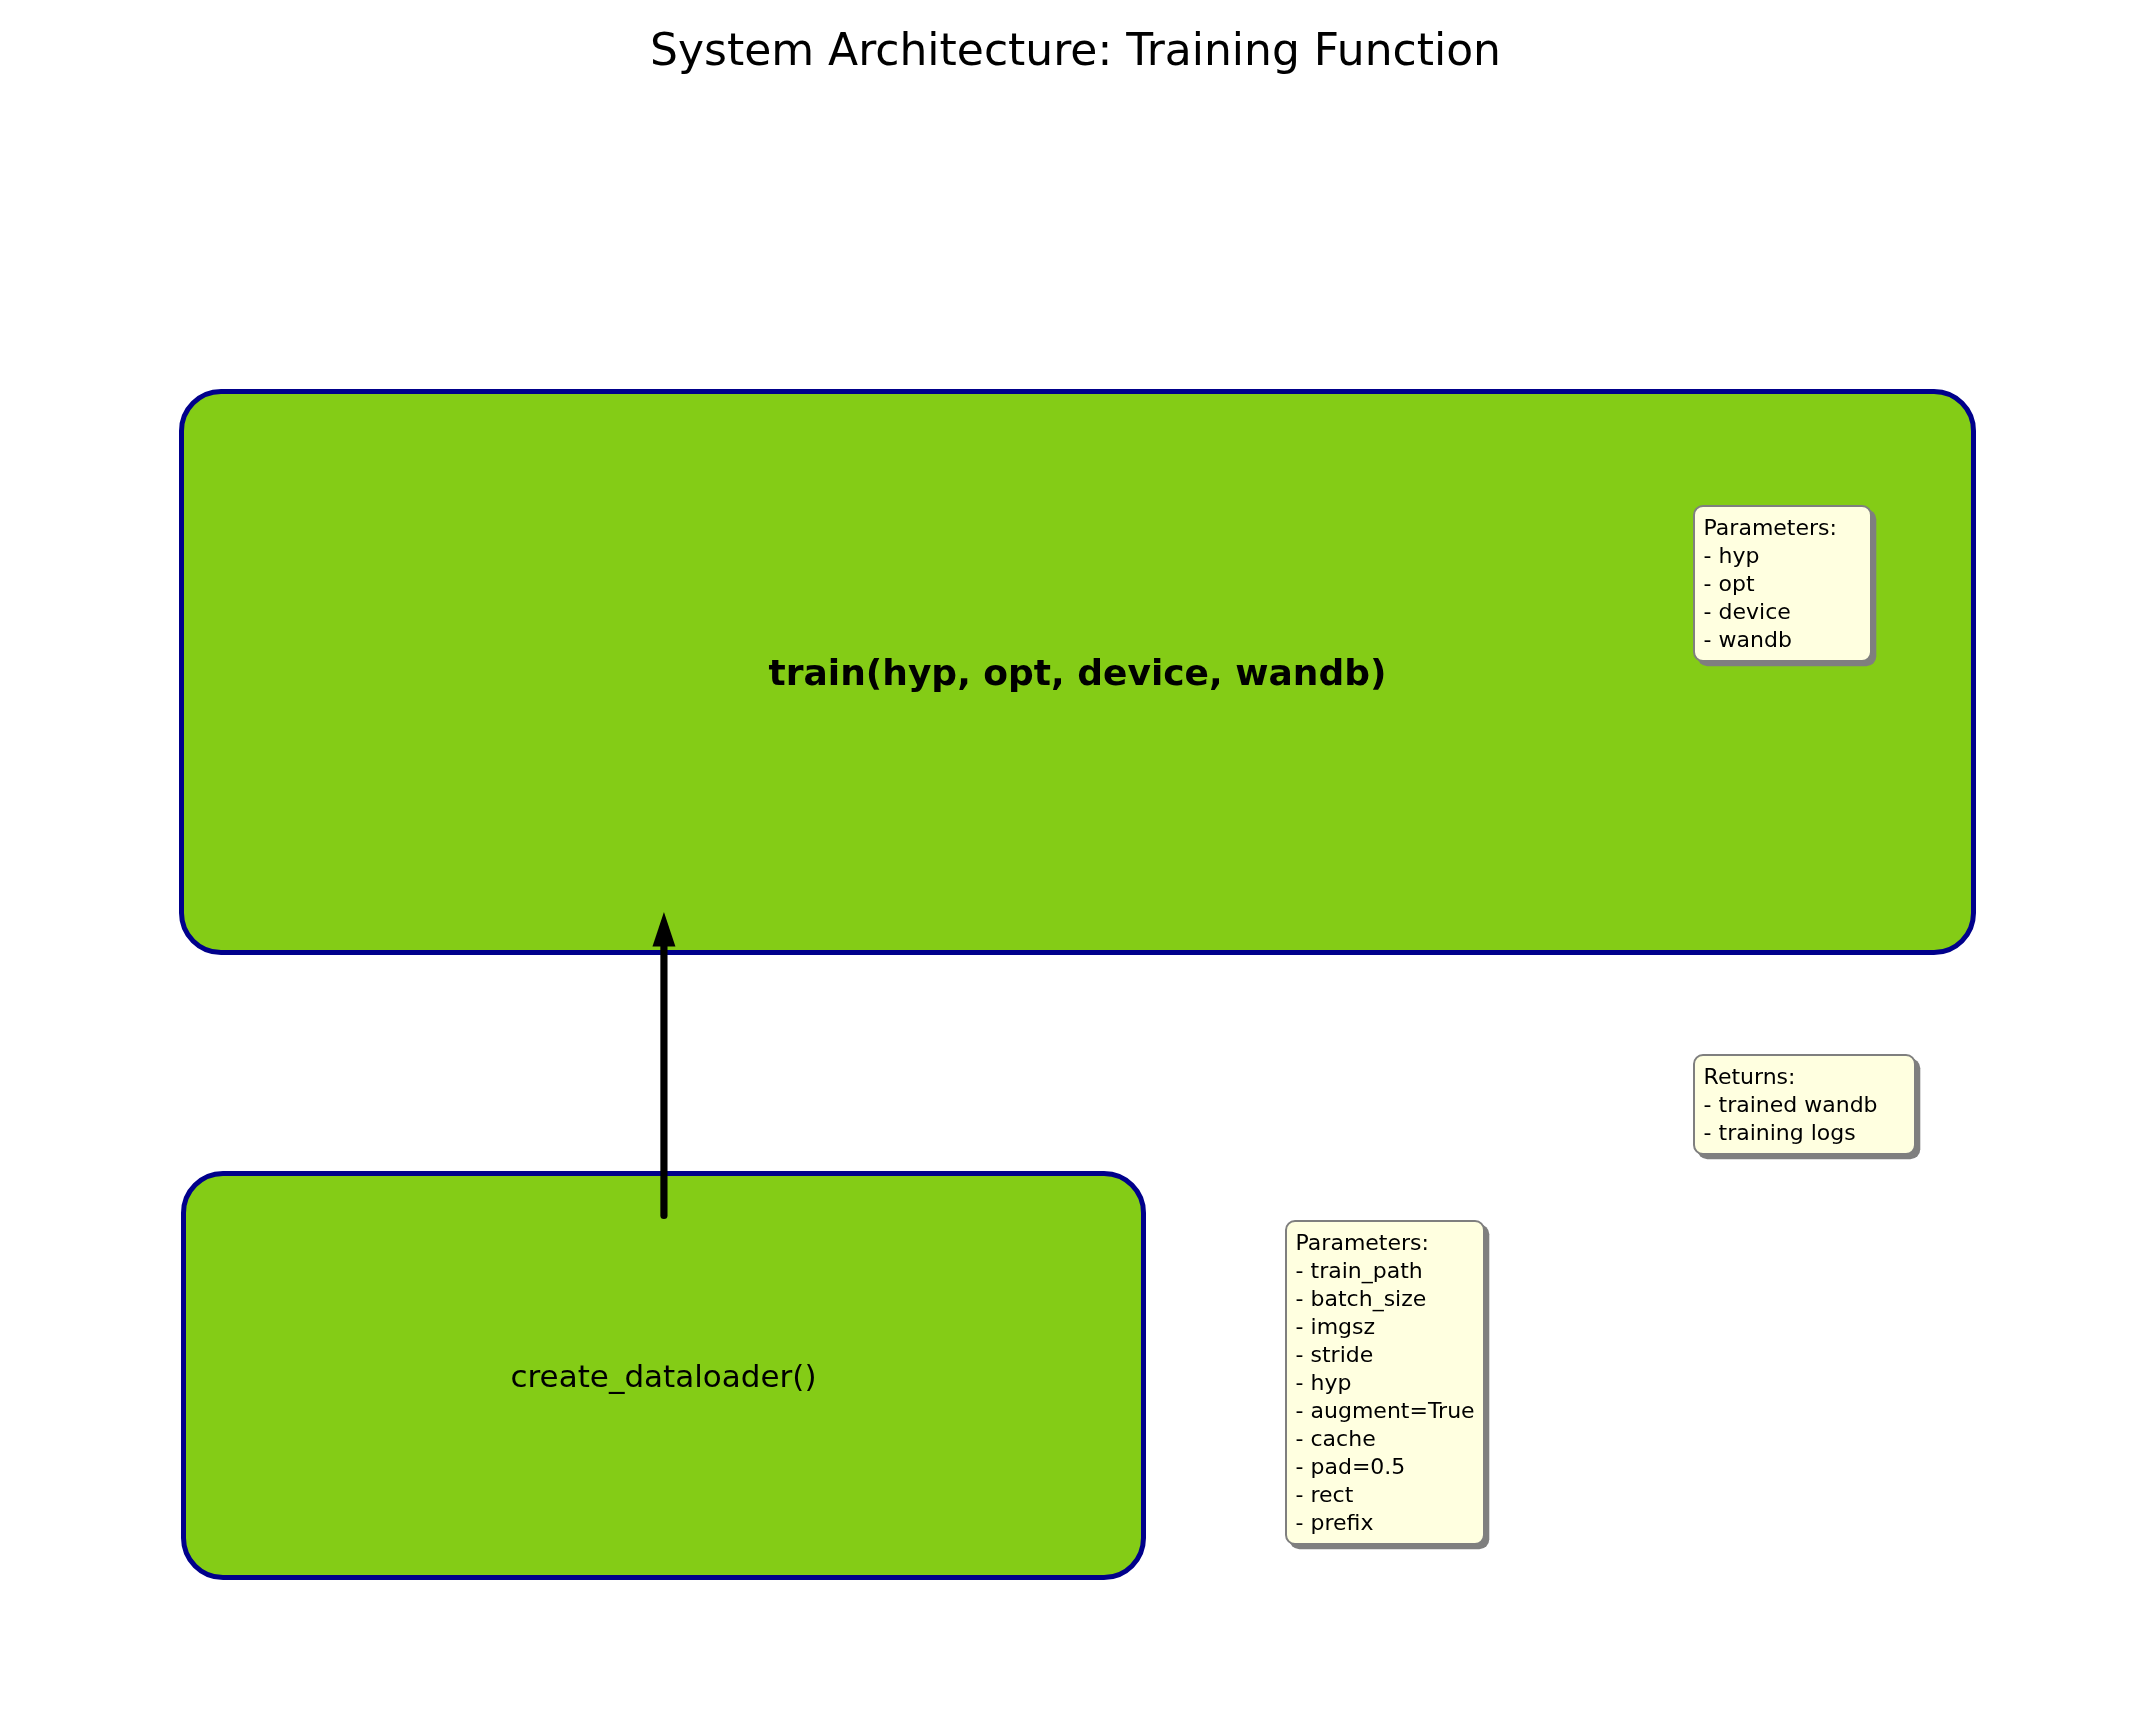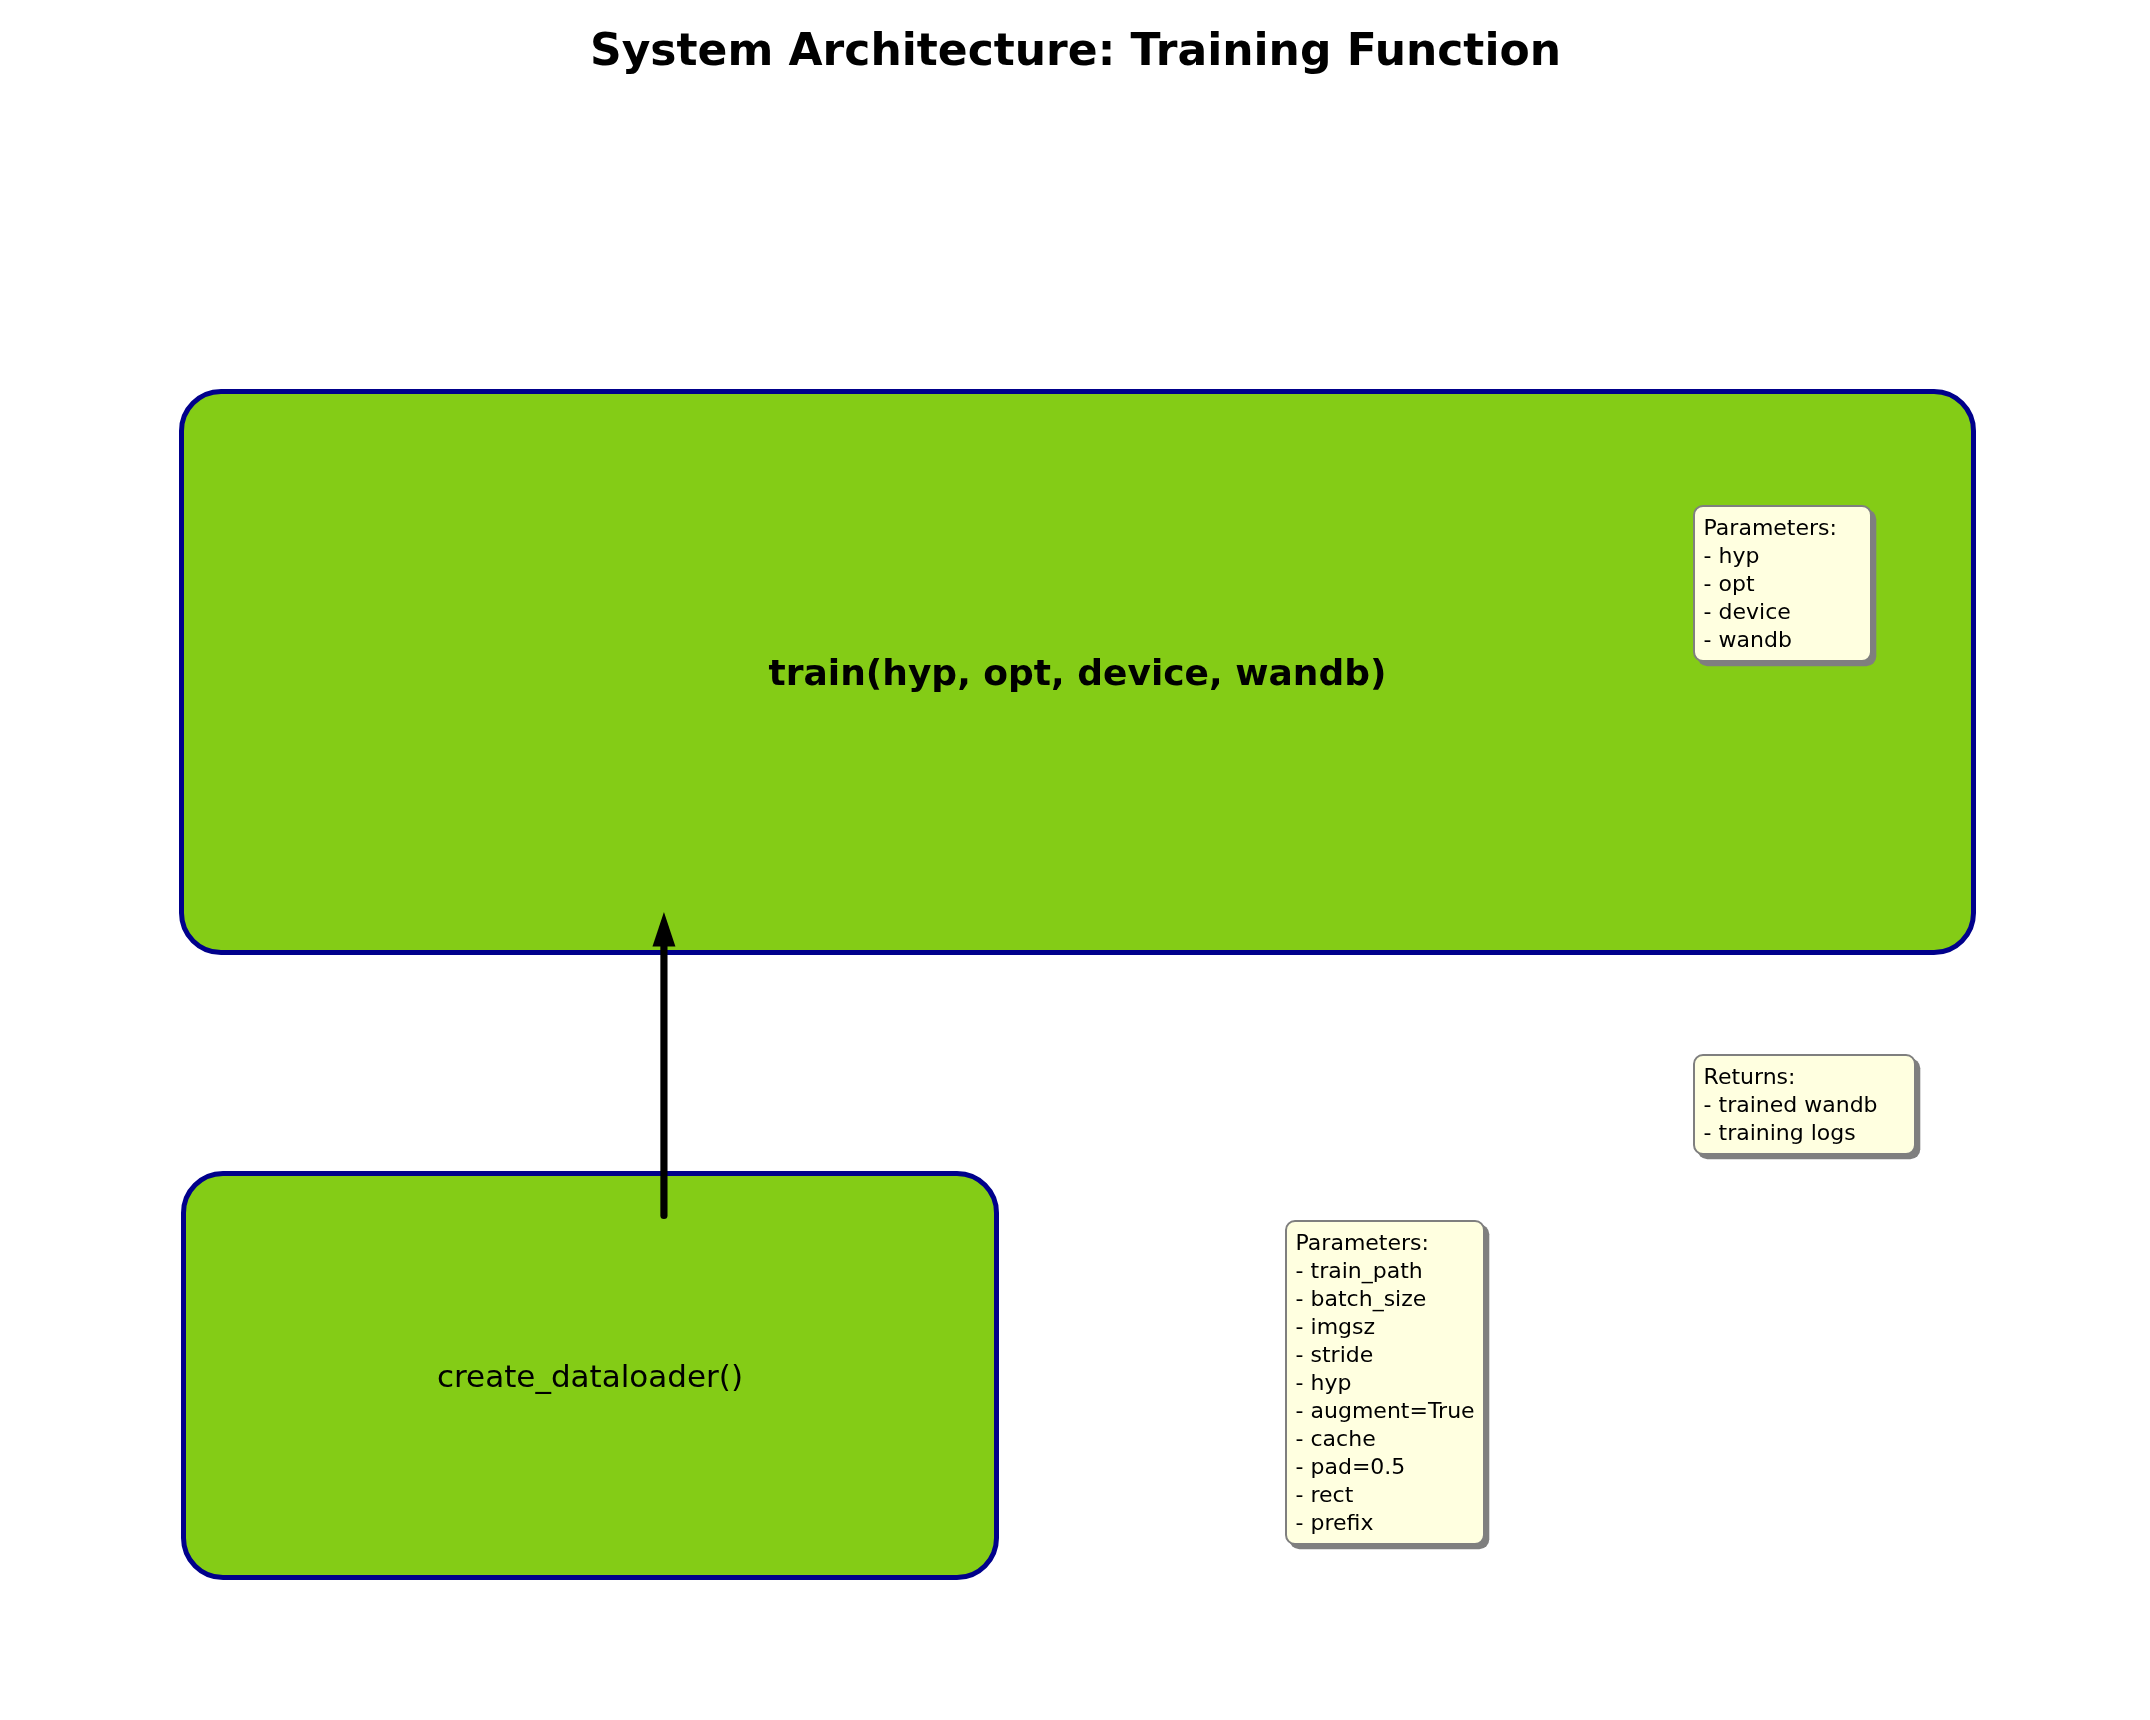--- a/index.html
+++ b/index.html
@@ -16,21 +16,21 @@
     color: #000000;
     overflow: hidden;
   }
   .diagram-title {
     position: absolute;
     left: 0;
     top: 24.4px;
     width: 2151px;
     text-align: center;
     font-size: 44px;
-    font-weight: bold;
+    font-weight: normal;
     letter-spacing: 0px;
   }
   .node {
     position: absolute;
     box-sizing: border-box;
     background: #84cc16;
     border: 5px solid #00008B;
     border-radius: 42px;
     display: flex;
     align-items: center;
@@ -42,21 +42,21 @@
     width: 1797px;
     height: 566px;
   }
   .node-train .node-label {
     font-size: 36px;
     font-weight: bold;
   }
   .node-create {
     left: 181px;
     top: 1171px;
-    width: 818px;
+    width: 965px;
     height: 409px;
   }
   .node-create .node-label {
     font-size: 31px;
     font-weight: normal;
   }
   .edges-layer {
     position: absolute;
     left: 0;
     top: 0;

